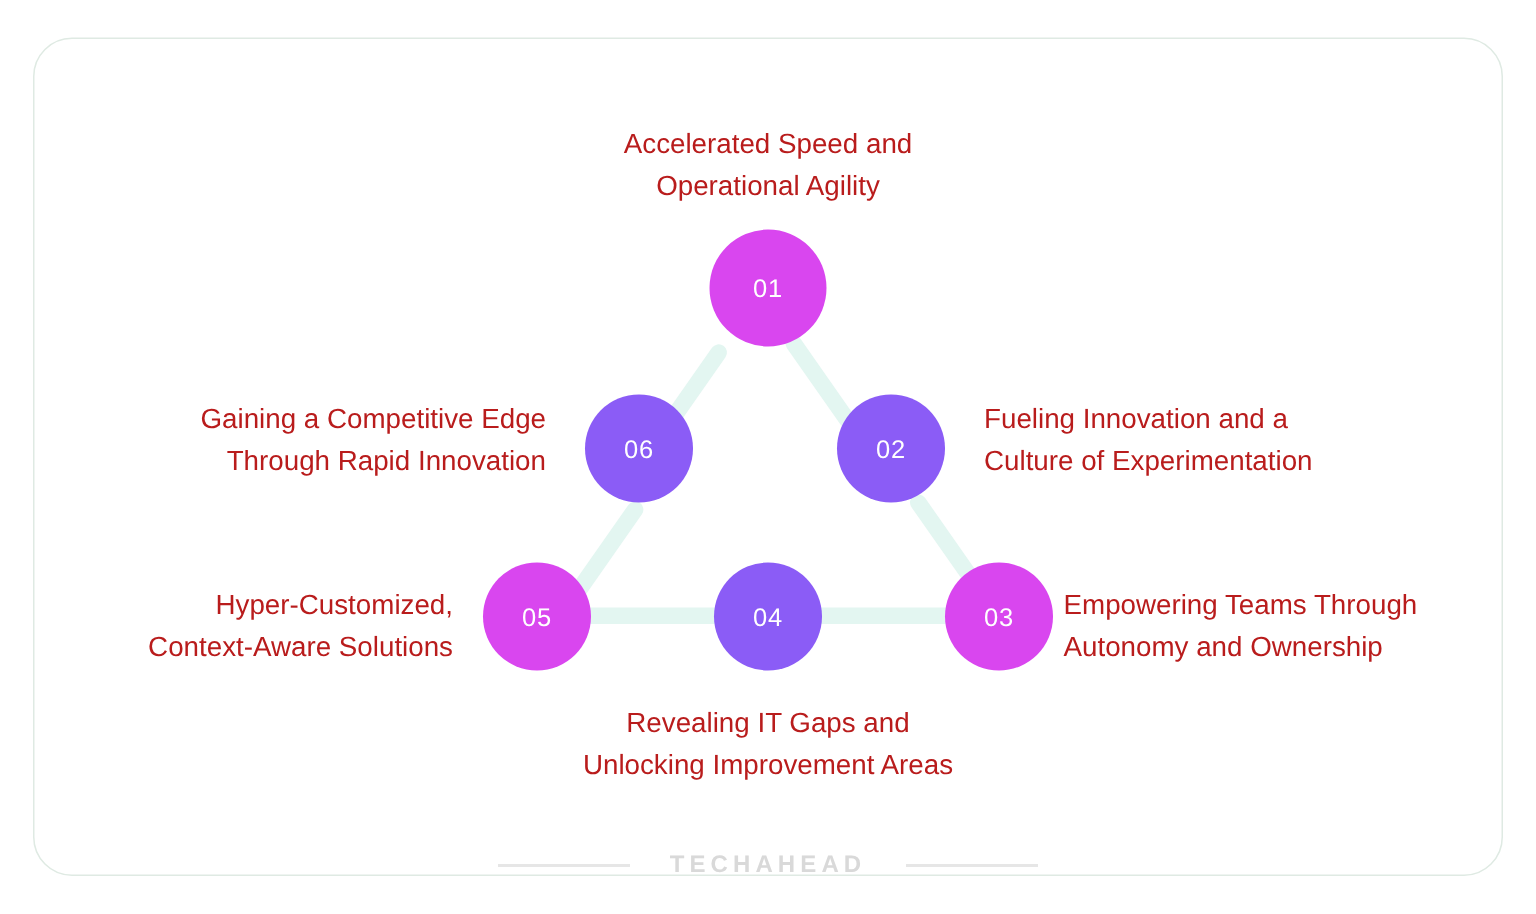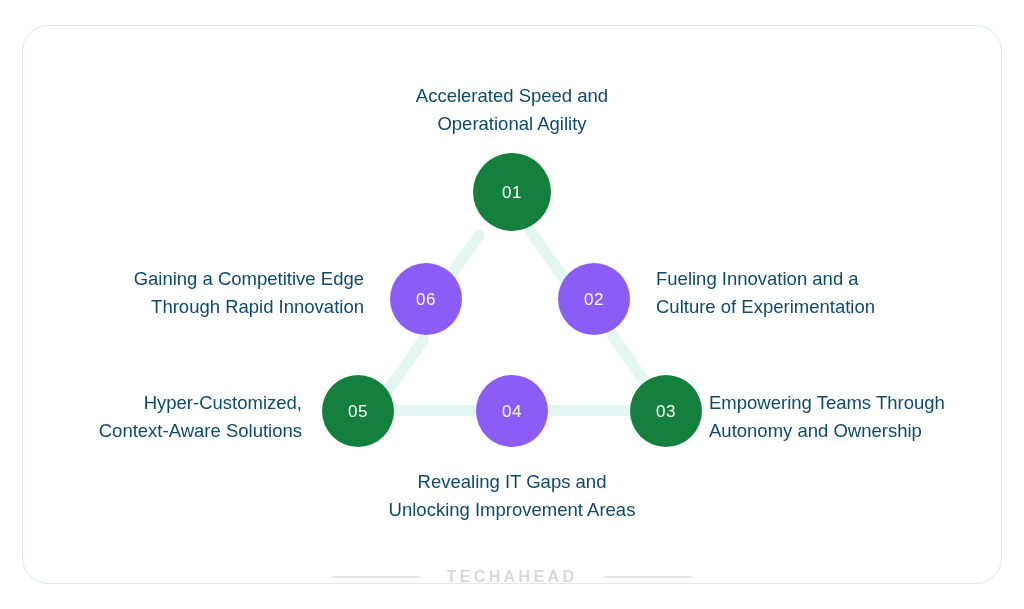--- a/index.html
+++ b/index.html
@@ -63,27 +63,27 @@
     border-radius: 50%;
     display: flex;
     align-items: center;
     justify-content: center;
     color: #ffffff;
     font-size: 17px;
     font-weight: 400;
     letter-spacing: 0.5px;
     line-height: 1;
   }
-  .node.green { background: #15803d; }
+  .node.green { background: #d946ef; }
   .node.teal  { background: #8b5cf6; }
 
   
   .label {
     position: absolute;
-    color: #0c4a6e;
+    color: #b91c1c;
     font-size: 18.5px;
     line-height: 28px;
     font-weight: 400;
     white-space: pre-line;
   }
   .label.center { text-align: center; }
   .label.left   { text-align: right; }
   .label.right  { text-align: left; }
 
   

